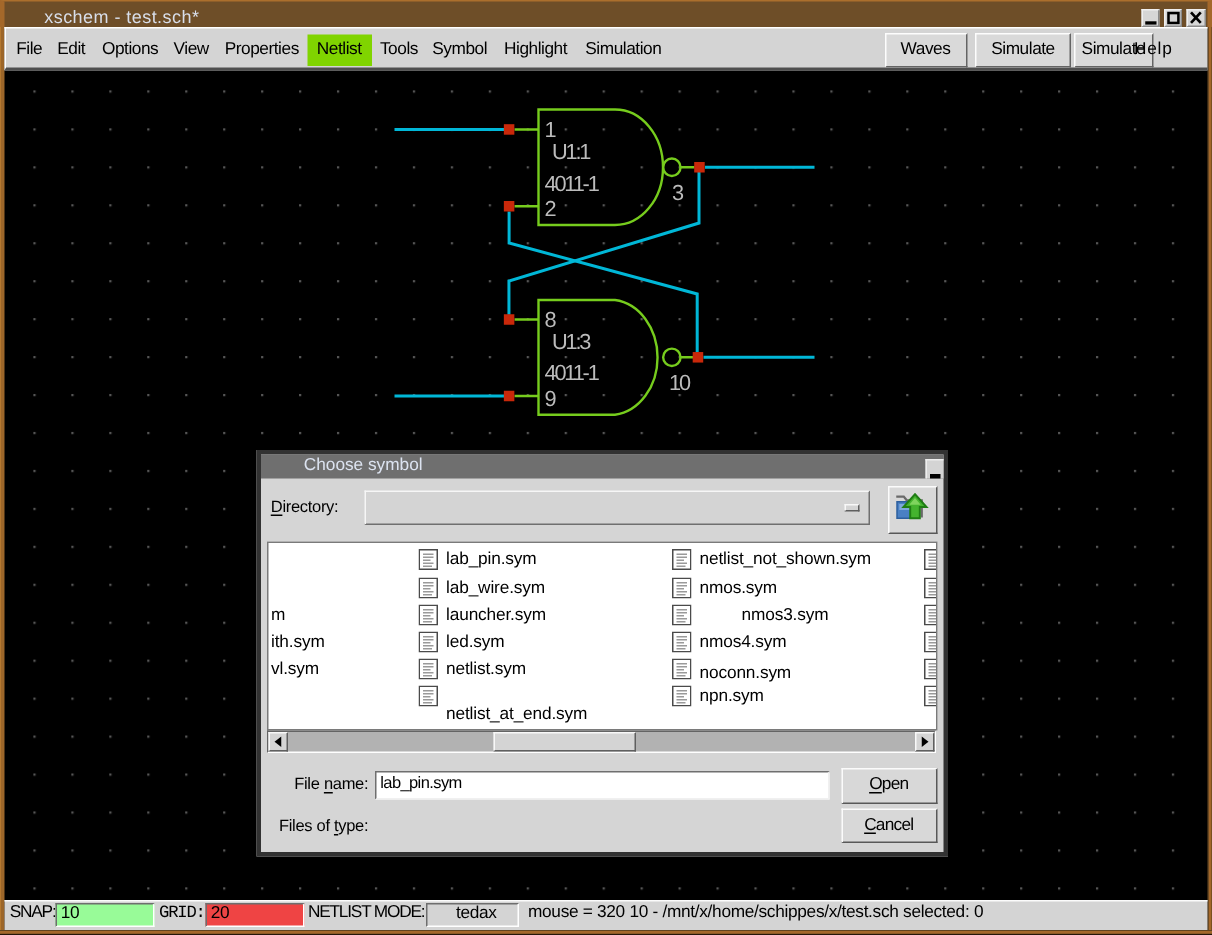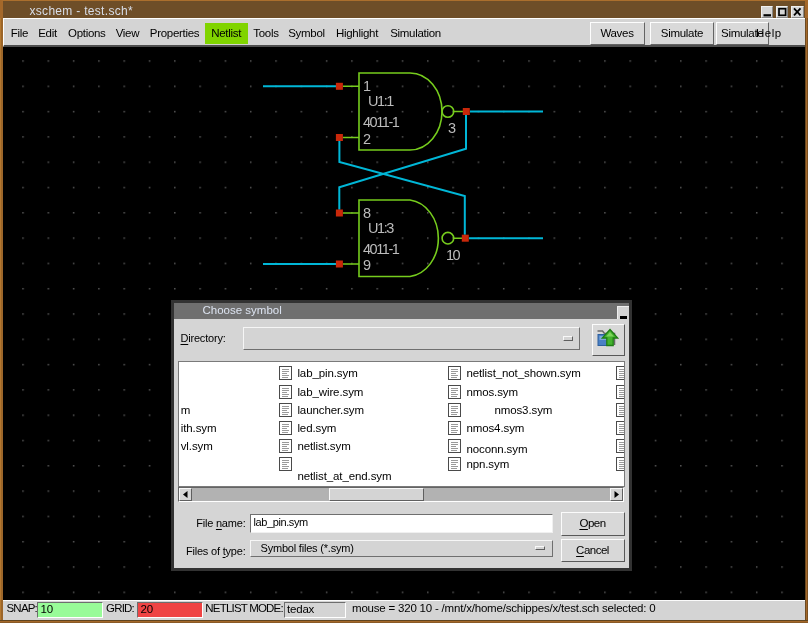--- a/index.html
+++ b/index.html
@@ -131,24 +131,24 @@
 <div class="mi" style="left:336px;">Highlight</div>
 <div class="mi" style="left:390.2px;">Simulation</div>
 <div class="mbtn" style="left:589.5px; width:55px;">Waves</div>
 <div class="mbtn" style="left:650px; width:64px;">Simulate</div>
 <div class="mbtn" style="left:716px; width:52.5px;">Simulate</div>
 <div class="mi" style="left:756px; letter-spacing:0.5px;">Help</div>
 
 <div class="abs" id="statusbar"></div>
 <div class="slbl" style="left:6.5px;">SNAP:</div>
 <div class="sent" style="left:36.5px; top:601.5px; width:66px; background:#98fb98; padding-left:3px;">10</div>
-<div class="slbl" style="left:106px;">GRID:</div>
+<div class="slbl" style="left:106px;font-family:Liberation Mono, monospace;">GRID:</div>
 <div class="sent" style="left:136.5px; top:601.5px; width:66px; background:#ef4444; padding-left:3px;">20</div>
 <div class="slbl" style="left:205.3px;">NETLIST MODE:</div>
-<div class="sent" style="left:284px; top:601.5px; width:62px; background:#d4d4d4; padding-left:2px;">tedax</div>
+<div class="sent" style="left:284px; top:601.5px; width:62px; background:#d4d4d4; padding-left:19px;">tedax</div>
 <div class="slbl" style="left:352px; letter-spacing:-0.2px;">mouse = 320 10 - /mnt/x/home/schippes/x/test.sch selected: 0</div>
 
 <div class="abs" id="dlg">
   <div class="abs" id="dlgtitle">
       <span>Choose symbol</span>
     </div>
   <div class="abs" id="dlgmin">
       <div></div>
     </div>
 
@@ -411,18 +411,14 @@
         </svg>
       </div>
     <div id="hthumb"></div>
   </div>
 
   <div class="dl" style="left:7px; top:214px; width:65px; text-align:right;">File <u>n</u>ame:</div>
   <div class="entry" style="left:76px; top:211px; width:303px; height:19px; line-height:15px; padding-left:3px;">lab_pin.sym</div>
   <div class="btn" style="left:387px; top:209px; width:64px; height:23.5px; line-height:20px;"><u>O</u>pen</div>
 
   <div class="dl" style="left:7px; top:242px; width:65px; text-align:right;">Files of <u>t</u>ype:</div>
-  <div class="combo" style="left:76px; top:236.5px; width:303px; height:17.5px;">
-    <div class="dl" style="left:10px; top:1px;">Symbol files (*.sym)</div>
-    <i style="right:7px; top:5px;"></i>
-  </div>
   <div class="btn" style="left:387px; top:236px; width:64px; height:23px; line-height:20px;"><u>C</u>ancel</div>
 </div>
 
 </body></html>

